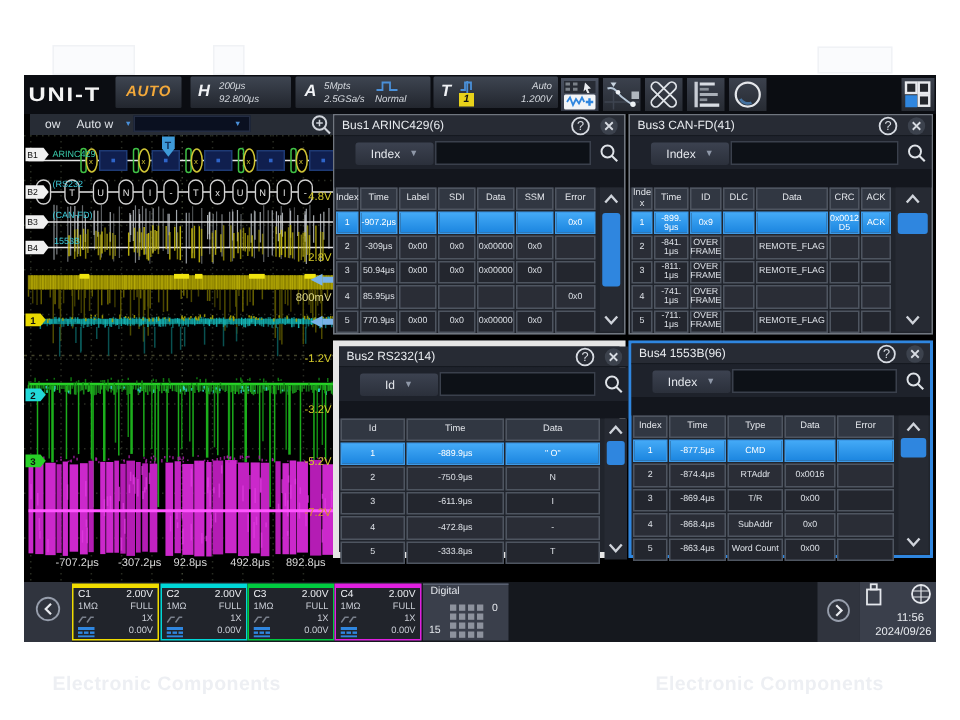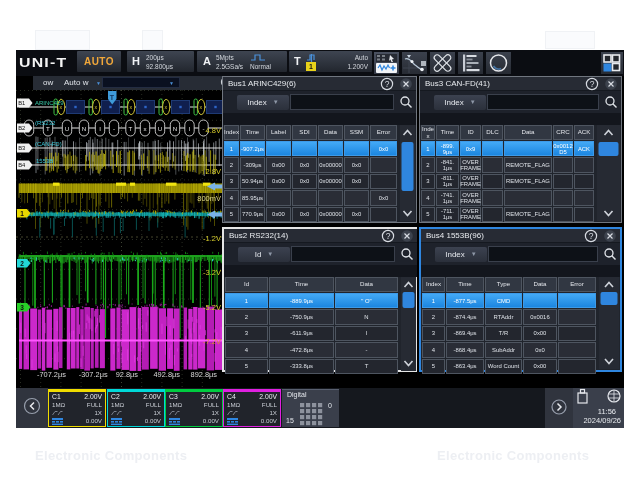--- a/index.html
+++ b/index.html
@@ -1,27 +1,27 @@
 <!DOCTYPE html>
 <html><head><meta charset="utf-8"><style>
 * {margin:0;padding:0;box-sizing:border-box;}
 html,body {width:640px;height:480px;background:#fff;font-family:"Liberation Sans", sans-serif;overflow:hidden;}
 #page {position:relative;width:640px;height:480px;background:#fff;}
 .wm {position:absolute;font-weight:bold;font-size:13px;color:#edeff3;letter-spacing:0.3px;}
 .wmbox {position:absolute;border:1px solid #f0f2f5;background:#fafbfd;}
 #scope {position:absolute;left:16px;top:50px;width:608px;height:378px;background:#000;}
 #topbar {position:absolute;left:0;top:0;width:608px;height:26px;background:#0b0d12;}
-.grp {position:absolute;top:1px;height:21px;background:linear-gradient(#3e4551,#22262e);border-radius:1px;}
+.grp {position:absolute;top:1px;height:21px;background:linear-gradient(#3e4551,#22262e);border-radius:1px;font-style:italic;}
 .logo {position:absolute;left:3px;top:4.5px;font-size:13px;font-weight:bold;color:#f4f4f4;letter-spacing:1px;transform:scaleX(1.22);transform-origin:left;}
 .auto {left:61px;width:44px;text-align:center;line-height:21px;font-size:10px;font-weight:bold;color:#f2a83a;letter-spacing:0.5px;}
 .big {position:absolute;font-size:11px;font-weight:bold;color:#f0f2f5;top:4px;}
 .l1 {position:absolute;top:2.5px;font-size:6.5px;color:#d4d8de;}
 .l2 {position:absolute;top:12px;font-size:6.5px;color:#d4d8de;}
 .tico {position:absolute;top:2px;width:25px;height:22px;background:linear-gradient(#3b414d,#272b33);}
-.wavehdr {position:absolute;left:17px;top:26px;width:206px;height:14px;background:#272c35;color:#dfe3e8;font-size:8px;padding-left:36px;}
+.wavehdr {position:absolute;left:4px;top:26px;width:206px;height:14px;background:#272c35;color:#dfe3e8;font-size:8px;padding-left:36px;}
 .wave {position:absolute;left:0;top:40px;}
 .win {position:absolute;background:#20242c;}
 .wtitle {position:relative;height:14px;background:#272b34;color:#e8ebef;font-size:8px;line-height:14px;padding-left:5px;border-bottom:1px solid #151920;}
 .wico {position:absolute;top:0;}
 .wsearch {position:relative;height:34px;background:linear-gradient(#1e222b 0 22px,#13161d 22px);}
 .wdd {position:absolute;top:4px;width:52px;height:15px;background:linear-gradient(#3c4250,#2b303b);border-radius:2px;color:#e4e7ec;font-size:8px;text-align:center;line-height:15px;}
 .dda {color:#8f98a8;font-size:6px;margin-left:6px;vertical-align:1px;}
 .winput {position:absolute;top:3px;height:16px;background:#0d1117;border:1px solid #3a404c;}
 .wtab {position:absolute;}
 .th {position:absolute;background:#313742;border:0.5px solid #4e5560;color:#e2e5ea;font-size:6.2px;display:flex;align-items:center;justify-content:center;text-align:center;line-height:1.05;}
@@ -1395,21 +1395,21 @@
           <div class="td" style="left:83px;top:81.6px;width:48px;height:15.4px;">REMOTE_FLAG</div>
           <div class="td" style="left:132px;top:81.6px;width:20px;height:15.4px;"></div>
           <div class="td" style="left:153px;top:81.6px;width:20px;height:15.4px;"></div>
         </div>
         <div class="wsb" style="left:177px;top:48px;width:23px;height:96px;"><svg width="23" height="96">
             <path d="M7.5 10 L11.5 5.5 L15.5 10" fill="none" stroke="#cfd3da" stroke-width="1.6"></path>
             <path d="M7.5 86 L11.5 90.5 L15.5 86" fill="none" stroke="#cfd3da" stroke-width="1.6"></path>
             <rect x="1.5" y="17" width="20" height="14" rx="2" fill="#2f86df"></rect>
           </svg></div>
       </div>
-      <div class="win" style="left:206px;top:177px;width:195px;height:145px;border:2px solid #e5e5e5;">
+      <div class="win" style="left:206px;top:177px;width:195px;height:145px;border:4px solid #e5e5e5;">
         <div class="wtitle" style="width:193px;">Bus2 RS232(14)<svg class="wico" width="34" height="14" style="right:2px;">
             <circle cx="7" cy="7" r="5.6" fill="none" stroke="#d7dbe2" stroke-width="1.2"></circle>
             <text x="7" y="9.8" font-size="8.5" fill="#d7dbe2" text-anchor="middle" font-family="Liberation Sans">?</text>
             <circle cx="26" cy="7" r="5.8" fill="#3c424d"></circle>
             <path d="M23.5 4.5 L28.5 9.5 M28.5 4.5 L23.5 9.5" stroke="#d7dbe2" stroke-width="1.2"></path>
           </svg></div>
         <div class="wsearch" style="width:193px;">
           <div class="wdd" style="left:14px;"><span>Id</span><span class="dda">▼</span></div>
           <div class="winput" style="left:67px;width:104px;"></div>
           <svg width="18" height="18" style="position:absolute;right:1px;top:2px;">

